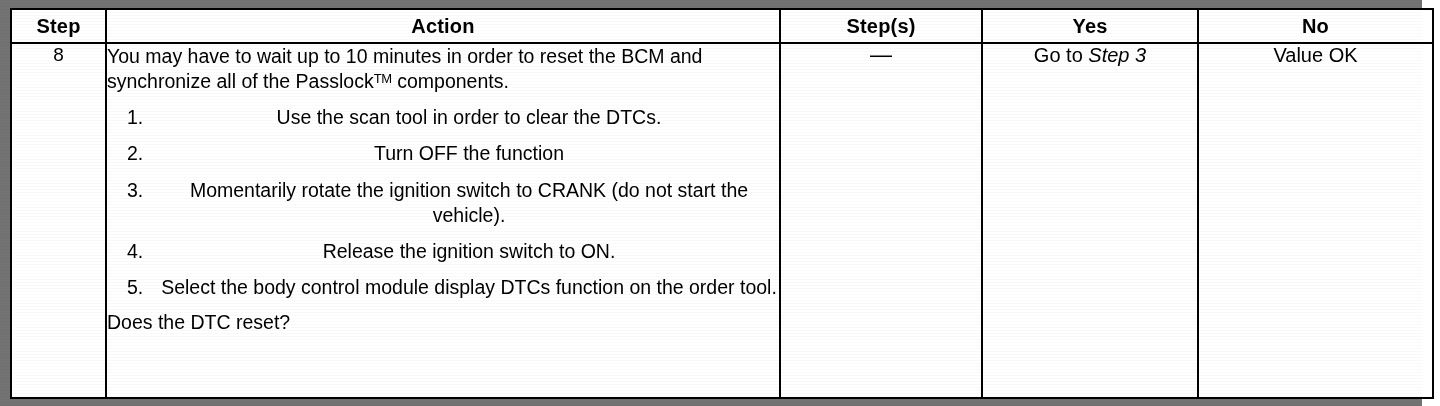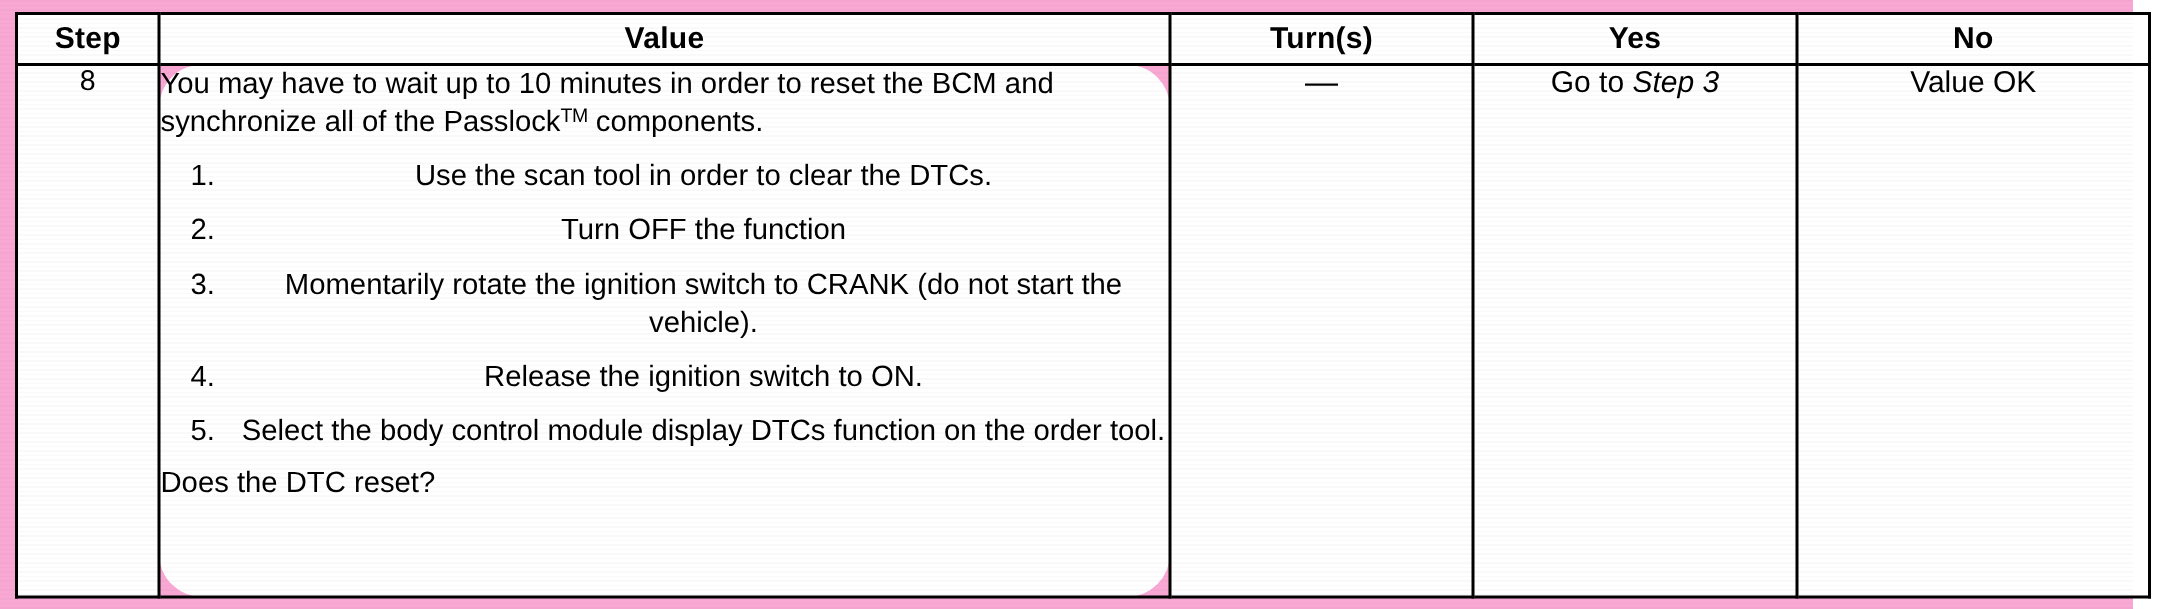--- a/index.html
+++ b/index.html
@@ -13,21 +13,21 @@
     overflow: hidden;
     font-family: "Liberation Sans", "DejaVu Sans", sans-serif;
     color: #000000;
     -webkit-font-smoothing: none;
   }
 
   #sheet {
     position: relative;
     width: 1422px;
     height: 406px;
-    background: #f9a8d4;
+    background: #737373;
   }
 
   
   .diag-table {
     position: absolute;
     left: 10px;
     top: 8px;
     width: 1422px;
     height: 391px;
     border-collapse: collapse;
@@ -76,21 +76,20 @@
   .cell-yesno {
     text-align: center;
     vertical-align: bottom;
     font-size: 20px;
     padding-bottom: 9px;
   }
   .cell-action {
     padding: 8px 10px 6px 10px;
     font-size: 19.5px;
     line-height: 1.29;
-    border-radius: 29px;
   }
 
   
   .intro {
     margin: 0 0 2px 0;
     padding: 0;
   }
   .intro .tm {
     font-size: 13px;
     vertical-align: 0.42em;
@@ -148,22 +147,22 @@
       <col class="c-step">
       <col class="c-action">
       <col class="c-value">
       <col class="c-yes">
       <col class="c-no">
     </colgroup>
 
     <thead>
       <tr class="hdr-row">
         <th>Step</th>
-        <th>Value</th>
-        <th>Turn(s)</th>
+        <th>Action</th>
+        <th>Step(s)</th>
         <th>Yes</th>
         <th>No</th>
       </tr>
     </thead>
 
     <tbody>
       <tr>
 
         <td class="cell-step">8</td>
 

